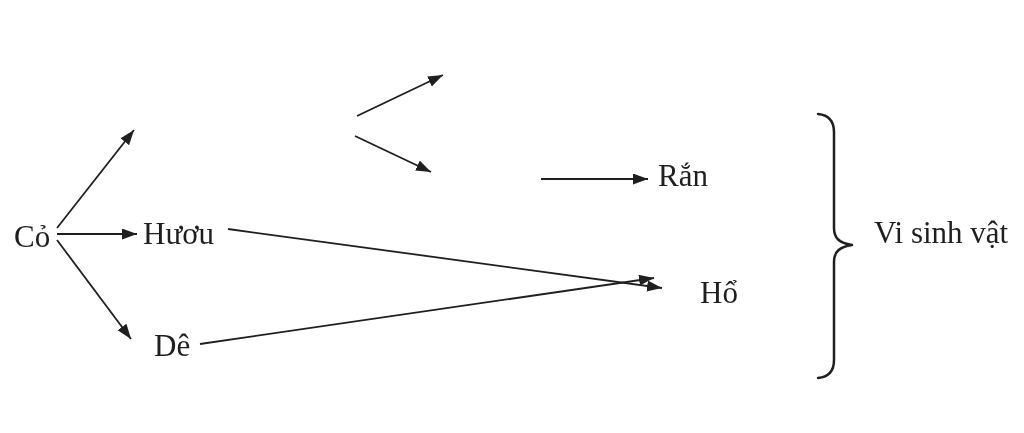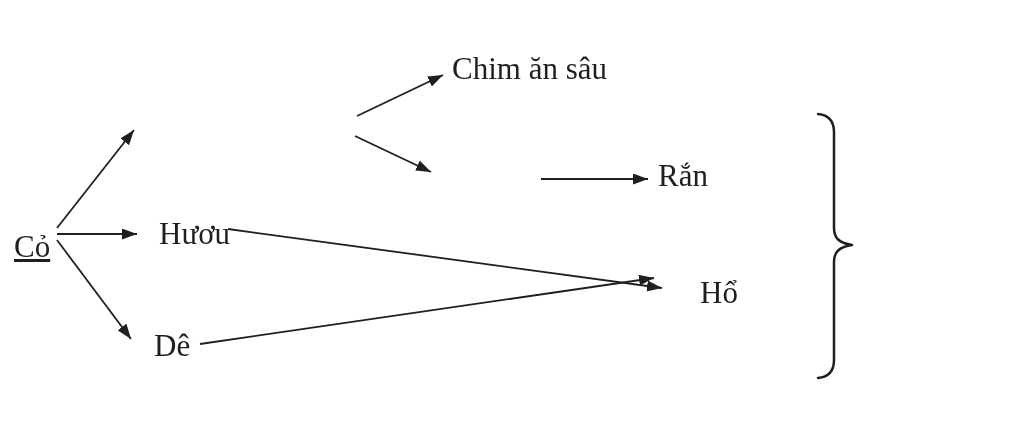--- a/index.html
+++ b/index.html
@@ -59,21 +59,21 @@
   <line x1="57" y1="228" x2="134" y2="130" marker-end="url(#arrowhead)"></line>
       <line x1="57" y1="234" x2="137" y2="234" marker-end="url(#arrowhead)"></line>
       <line x1="57" y1="240" x2="131" y2="339" marker-end="url(#arrowhead)"></line>
       <line x1="357" y1="116" x2="443" y2="75" marker-end="url(#arrowhead)"></line>
       <line x1="355" y1="136" x2="431" y2="172" marker-end="url(#arrowhead)"></line>
       <line x1="541" y1="179" x2="648" y2="179" marker-end="url(#arrowhead)"></line>
       <line x1="228" y1="229" x2="662" y2="288" marker-end="url(#arrowhead)"></line>
       <line x1="200" y1="344" x2="654" y2="278" marker-end="url(#arrowhead)"></line>
     </svg>
 
-  <span class="node" style="left: 14px; top: 229px; text-decoration: underline;">Cỏ</span>
-  <span class="node" style="left: 452px; top: 51px;">Chim ăn sâu</span>
+  <span class="node" style="left: 14px; top: 219px;">Cỏ</span>
   <span class="node" style="left: 658px; top: 158px;">Rắn</span>
-  <span class="node" style="left: 159px; top: 216px;">Hươu</span>
+  <span class="node" style="left: 143px; top: 216px;">Hươu</span>
   <span class="node" style="left: 668px; top: 275px; margin-left: 32px;">Hổ</span>
   <span class="node" style="left: 154px; top: 328px;">Dê</span>
 
+  <span class="node" style="left: 874px; top: 215px;">Vi sinh vật</span>
 
 </div>
 
 </body></html>

